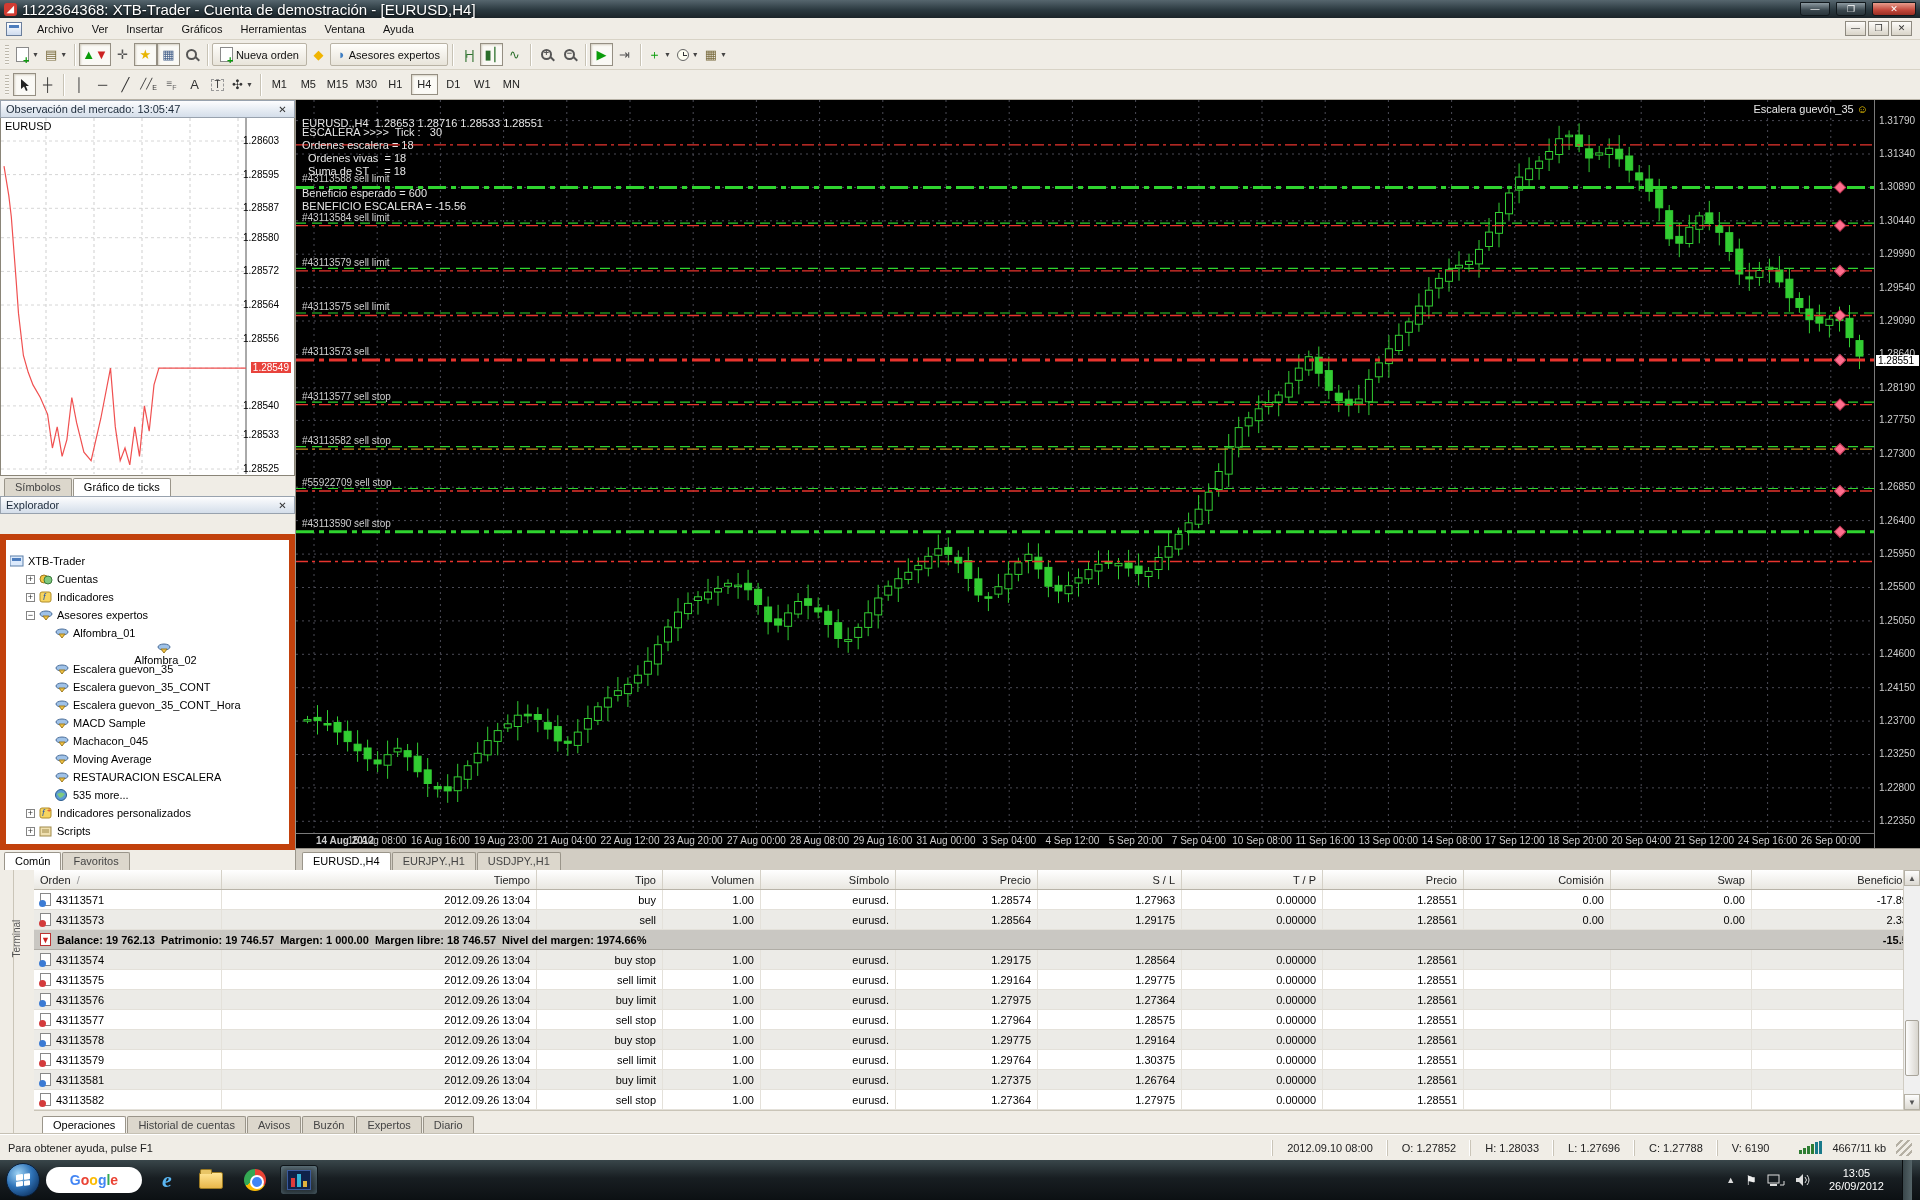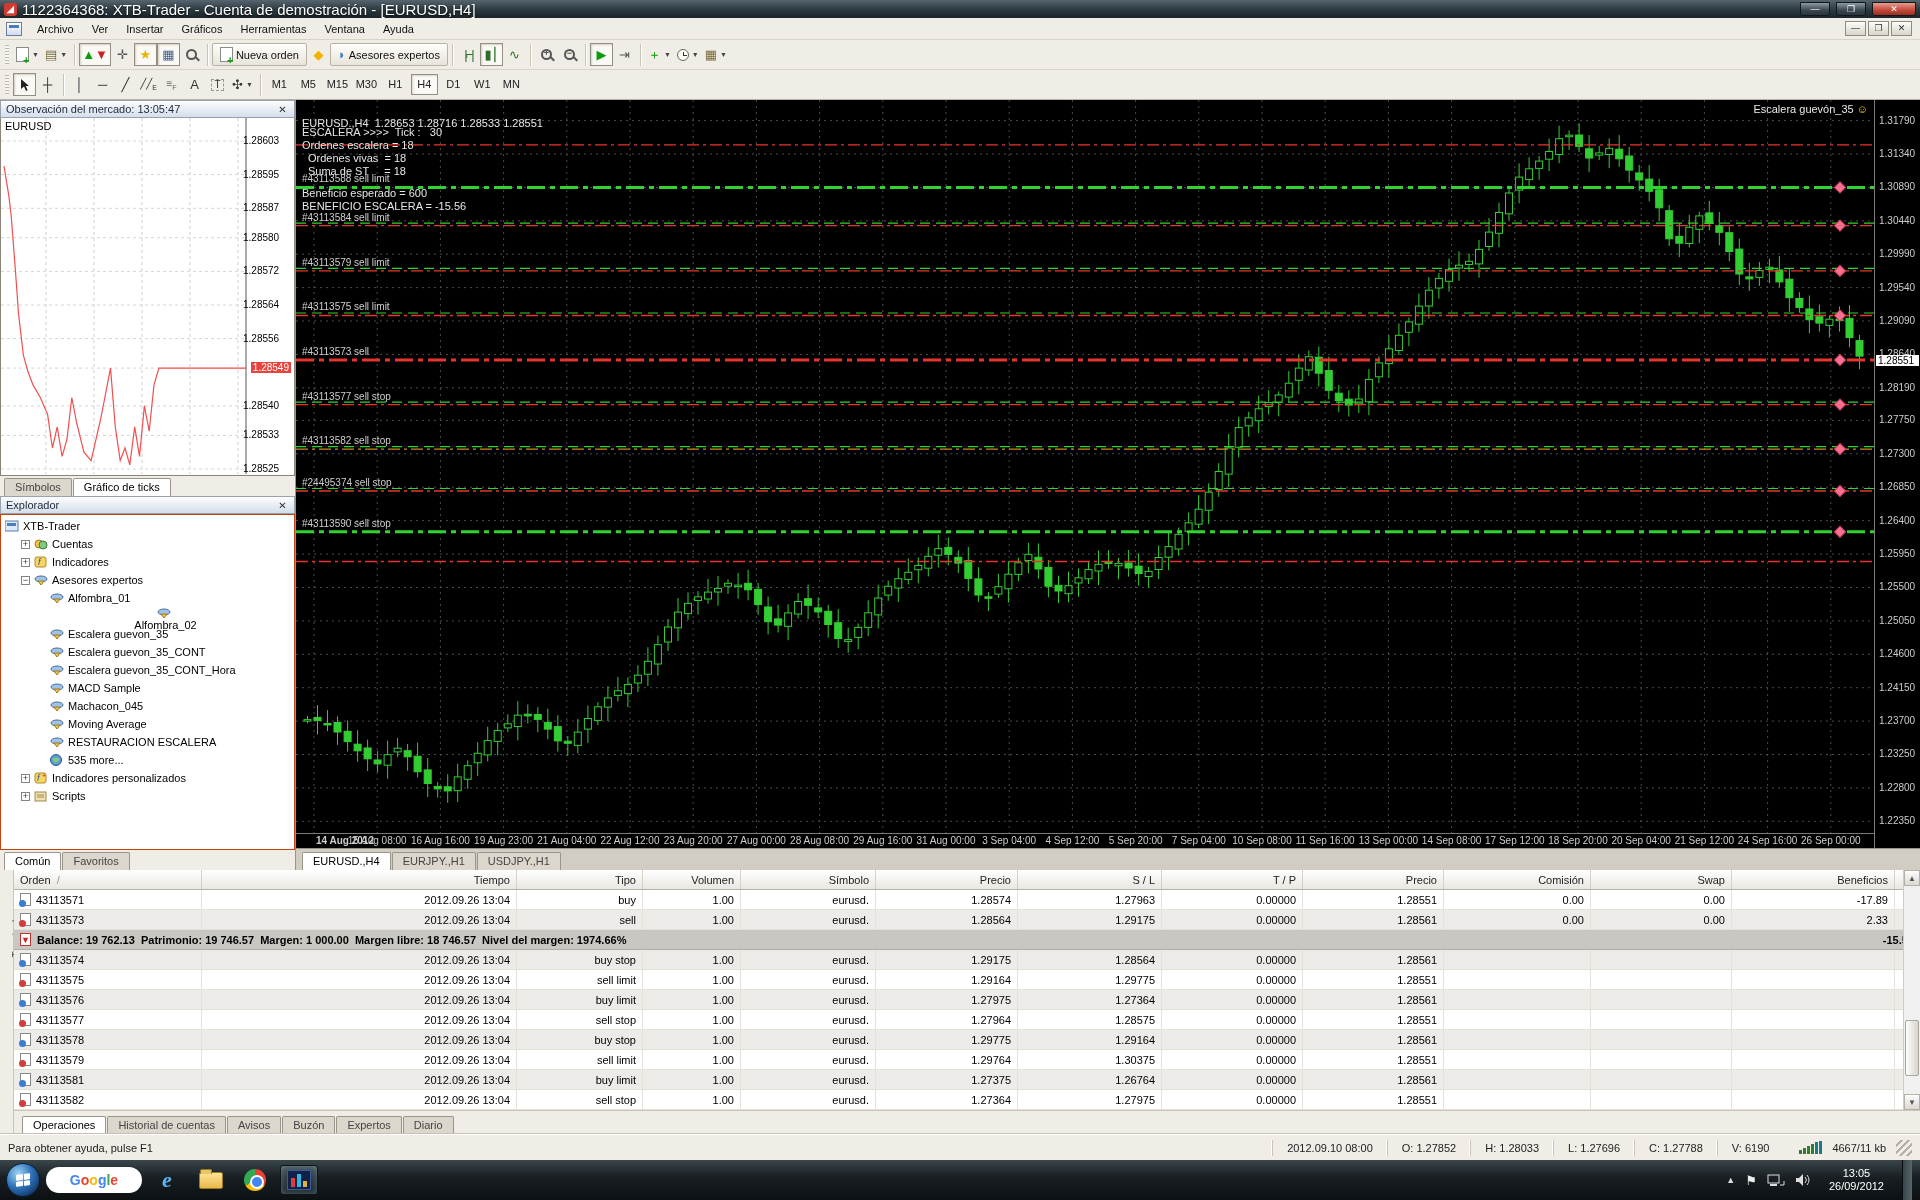--- a/index.html
+++ b/index.html
@@ -66,21 +66,21 @@
   display:flex; align-items:center; padding:0 5px; color:#1c2a3a;}
 .panel-header .x {margin-left:auto; color:#333; font-size:10px; width:13px; text-align:center;}
 #tick-chart {height:358px; background:#fff; border:1px solid #8a8578; border-top:none; position:relative; overflow:hidden;}
 #tick-symbol {position:absolute; left:4px; top:2px; color:#000; font-size:11px; z-index:3;}
 #tick-axis-labels div {position:absolute; right:3px; width:48px; text-align:left; color:#000; font-size:10px;}
 #tick-axis-labels .hl {background:#e8433c; color:#fff; padding:0 2px; width:auto;}
 .tab-row {height:20px; display:flex; align-items:flex-end; padding:0 4px; gap:1px; background:#f0ede6;}
 .ptab {padding:2px 10px 3px; border:1px solid #9a958a; border-bottom:none; background:#dcd7cc; color:#444;
   border-radius:2px 2px 0 0; font-size:11px;}
 .ptab.active {background:#fff; color:#000;}
-#nav-tree {flex:1; background:#fff; border:1px solid #c2410c; overflow:hidden; padding-top:2px;}
+#nav-tree {flex:1; background:#fff; border:6px solid #c2410c; overflow:hidden; padding-top:12px;margin-top:20px;}
 .trow2 {height:18px; display:flex; align-items:center; color:#000; white-space:nowrap;}
 .expbox {width:9px; height:9px; border:1px solid #848484; background:#fff; font-size:9px; line-height:7px;
   text-align:center; color:#333; margin-right:4px; flex:none;}
 .expspace {width:13px; flex:none;}
 .nicon {width:14px; height:12px; margin-right:4px; flex:none;}
 
 
 #chart-col {flex:1; position:relative; background:#000;}
 #chart-canvas {position:absolute; left:0; top:0; width:1624px; height:748px; background:#000;}
 #price-axis {position:absolute; right:0; top:0; width:46px; height:748px; border-left:1px solid #7a7a7a; background:#000;}
@@ -95,21 +95,21 @@
 #ea-name {position:absolute; right:52px; top:3px; color:#e8e8e8; font-size:11px; z-index:3;}
 #ea-name .smile {color:#ffd400;}
 #chart-tabs {position:absolute; left:0; bottom:0; width:1624px; height:22px; background:#d2cdc3;
   border-top:1px solid #98938a; display:flex; align-items:flex-end; padding:0 6px; gap:1px;}
 
 
 #terminal {position:absolute; left:0; top:870px; width:1920px; height:264px; background:#f0ede6; display:flex;}
 #term-side {width:14px; position:relative; border-right:1px solid #cac5b8;}
 #term-side span {position:absolute; left:-14px; top:52px; transform:rotate(-90deg); transform-origin:center;
   width:60px; color:#555; font-size:10px;}
-#term-main {flex:1; position:relative;}
+#term-main {flex:1; position:relative;margin-left:20px;}
 .thead {display:flex; height:20px; background:linear-gradient(#ffffff,#e9e7e1); border-bottom:1px solid #b8b3a8;}
 .thead .tc {border-right:1px solid #d5d1c7; color:#222; display:flex; align-items:center; justify-content:flex-end; padding:0 6px;}
 .thead .tc:first-child {justify-content:flex-start;}
 .trow {display:flex; height:20px; background:#fff; border-bottom:1px solid #e4e1da;}
 .trow.alt {background:#ecebe7;}
 .trow .tc {border-right:1px solid #e4e1da; display:flex; align-items:center; justify-content:flex-end;
   padding:0 6px; color:#000; white-space:nowrap; overflow:hidden;}
 .trow .tc:first-child {justify-content:flex-start; gap:5px;}
 .balrow {display:flex; height:20px; background:#c9c7c2; border-bottom:1px solid #b0ada6; font-weight:bold;}
 .balrow .bl {flex:1; display:flex; align-items:center; gap:6px; padding:0 6px; color:#000; white-space:pre;}
@@ -911,21 +911,21 @@
             <div class="ovl" style="left: 6px; top: 100px;">BENEFICIO ESCALERA = -15.56</div>
           </div>
         <div id="line-labels">
             <div class="linelabel" style="left: 6px; top: 73.3662px;">#43113588 sell limit</div>
             <div class="linelabel" style="left: 6px; top: 111.594px;">#43113584 sell limit</div>
             <div class="linelabel" style="left: 6px; top: 156.947px;">#43113579 sell limit</div>
             <div class="linelabel" style="left: 6px; top: 201.483px;">#43113575 sell limit</div>
             <div class="linelabel" style="left: 6px; top: 246.02px;">#43113573 sell</div>
             <div class="linelabel" style="left: 6px; top: 290.557px;">#43113577 sell stop</div>
             <div class="linelabel" style="left: 6px; top: 335.094px;">#43113582 sell stop</div>
-            <div class="linelabel" style="left: 6px; top: 376.958px;">#24495374 sell stop</div>
+            <div class="linelabel" style="left: 6px; top: 376.958px;">#55922709 sell stop</div>
             <div class="linelabel" style="left: 6px; top: 417.783px;">#43113590 sell stop</div>
           </div>
         <div id="ea-name"><span>Escalera guevón_35</span> <span class="smile">☺</span></div>
         <div id="price-axis">
             <div class="pl" style="top: 14.5611px;">1.31790</div>
             <div class="pl" style="top: 47.9636px;">1.31340</div>
             <div class="pl" style="top: 81.3662px;">1.30890</div>
             <div class="pl" style="top: 114.769px;">1.30440</div>
             <div class="pl" style="top: 148.171px;">1.29990</div>
             <div class="pl" style="top: 181.574px;">1.29540</div>

